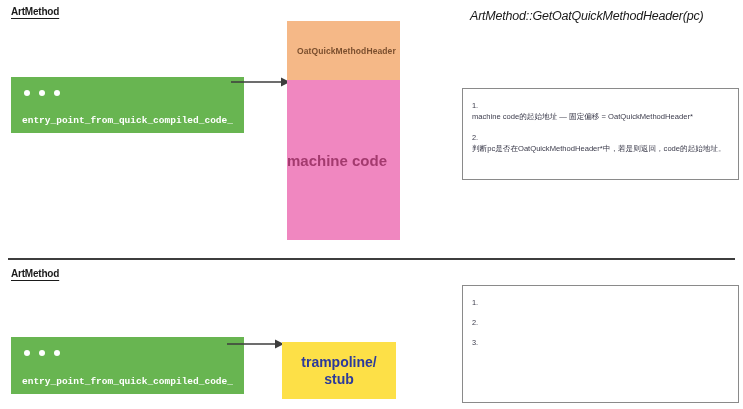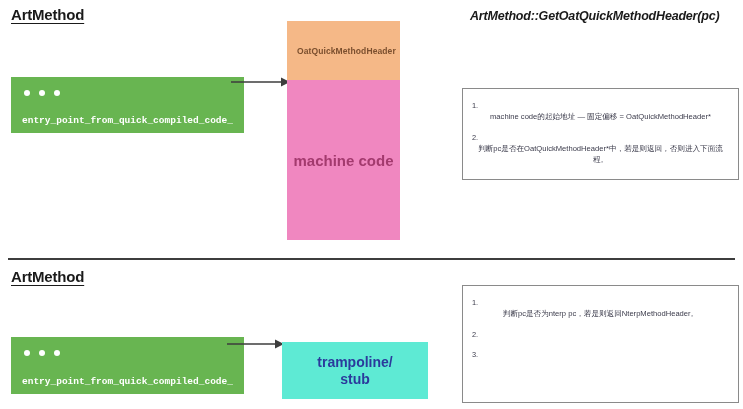--- a/index.html
+++ b/index.html
@@ -19,21 +19,21 @@
   .canvas {
     position: absolute;
     inset: 0;
   }
 
   
   .abs { position: absolute; }
 
   
   .struct-title {
-    font-size: 15px;
+    font-size: 10px;
     font-weight: bold;
     color: #1a1a1a;
     text-decoration: underline;
     text-underline-offset: 3px;
     letter-spacing: -0.2px;
     white-space: nowrap;
   }
 
   
   .artmethod-box {
@@ -84,52 +84,50 @@
   }
   .machine-code-box {
     background: #f087c0;
   }
   .machine-code-label {
     position: absolute;
     left: 0;
     right: 0;
     top: 50%;
     transform: translateY(-50%);
-    text-align: center;
     font-size: 15px;
     font-weight: bold;
     color: #a33a6e;
     white-space: nowrap;
   }
 
   
   .trampoline-box {
-    background: #5eead4;
-    padding-left: 32px;
+    background: #fde047;
   }
   .trampoline-label {
     position: absolute;
     left: 0;
     right: 0;
     top: 50%;
     transform: translateY(-50%);
     text-align: center;
     font-size: 14px;
     font-weight: bold;
     line-height: 1.25;
     color: #2b3a9c;
   }
 
   
   .arrow svg { display: block; }
 
   
   .func-title {
     font-size: 12.5px;
-    font-weight: bold;
+    font-weight: normal;
     font-style: italic;
     color: #1a1a1a;
     letter-spacing: -0.2px;
     white-space: nowrap;
   }
   .note-box {
     box-sizing: border-box;
     border: 1px solid #8a8a8a;
     background: #ffffff;
     padding: 11px 9px 9px 9px;
@@ -139,21 +137,20 @@
   }
   .note-item { margin-bottom: 9px; }
   .note-item:last-child { margin-bottom: 0; }
   .note-num {
     display: block;
     font-size: 7.4px;
   }
   .note-text {
     display: block;
     word-break: break-word;
-    text-align: center;
   }
 
   
   .divider {
     background: #3d3d3d;
     height: 2px;
   }
 </style>
 </head>
 <body>
@@ -188,21 +185,21 @@
 
   <div class="abs func-title" style="left:470px; top:9px;">ArtMethod::GetOatQuickMethodHeader(pc)</div>
 
   <div class="abs note-box" style="left:462px; top:88px; width:277px; height:92px;">
     <div class="note-item">
       <span class="note-num">1.</span>
       <span class="note-text">machine code的起始地址 — 固定偏移 = OatQuickMethodHeader*</span>
     </div>
     <div class="note-item">
       <span class="note-num">2.</span>
-      <span class="note-text">判断pc是否在OatQuickMethodHeader*中，若是则返回，否则进入下面流程。</span>
+      <span class="note-text">判断pc是否在OatQuickMethodHeader*中，若是则返回，code的起始地址。</span>
     </div>
   </div>
 
   <div class="abs divider" style="left:8px; top:258px; width:727px;"></div>
 
   <div class="abs struct-title" style="left:11px; top:268px;">ArtMethod</div>
 
   <div class="abs artmethod-box" style="left:11px; top:296px; width:233px; height:57px;">
     <div class="dots">
       <span></span>
@@ -222,21 +219,20 @@
   <div class="abs trampoline-box" style="left:282px; top:342px; width:114px; height:57px;">
     <div class="trampoline-label">
       <span>trampoline/</span><br>
       <span>stub</span>
     </div>
   </div>
 
   <div class="abs note-box" style="left:462px; top:285px; width:277px; height:118px;">
     <div class="note-item">
       <span class="note-num">1.</span>
-      <span class="note-text">判断pc是否为nterp pc，若是则返回NterpMethodHeader。</span>
     </div>
     <div class="note-item">
       <span class="note-num">2.</span>
     </div>
     <div class="note-item">
       <span class="note-num">3.</span>
     </div>
   </div>
 
 </div>

